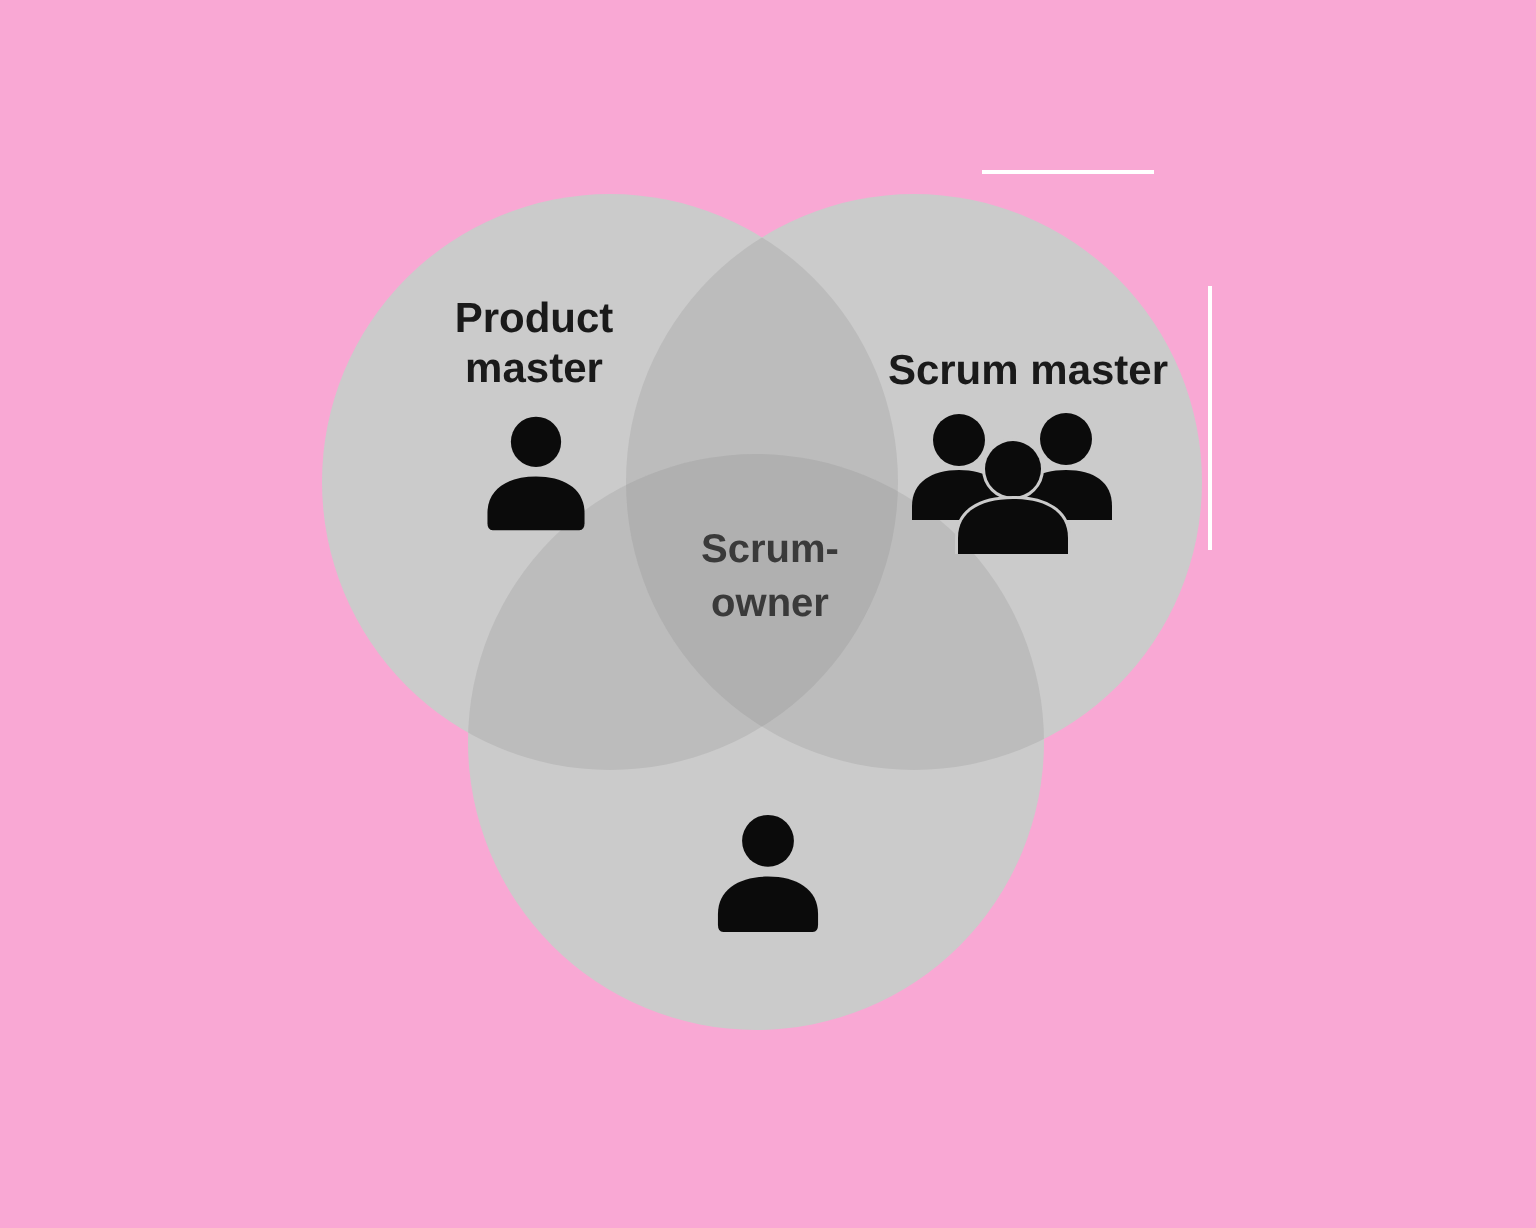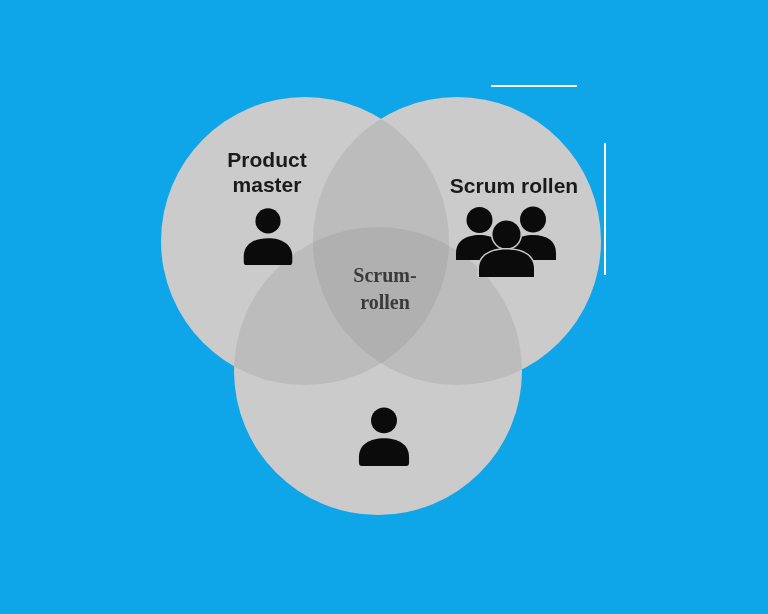--- a/index.html
+++ b/index.html
@@ -4,21 +4,21 @@
 <style>
   html, body {
     margin: 0;
     padding: 0;
     background: #000000;
   }
   .stage {
     position: relative;
     width: 768px;
     height: 614px;
-    background: #0ea5e9;
+    background: #f9a8d4;
     overflow: hidden;
     font-family: "Liberation Sans", sans-serif;
   }
   .venn-svg {
     position: absolute;
     left: 0;
     top: 0;
   }
   .label {
     position: absolute;
@@ -27,21 +27,21 @@
     text-align: center;
     font-size: 21px;
     line-height: 25px;
   }
   .label .ln { display: block; }
   #label-product-owner { left: 187px; top: 147px; width: 160px; }
   #label-scrum-master  { left: 424px; top: 173px; width: 180px; }
   #label-ontwikkelteam { left: 270px; top: 376px; width: 220px; }
   #label-center {
     left: 335px; top: 262px; width: 100px;
-    font-size: 20px; line-height: 27px; color: #3a3a3a; font-family: Liberation Serif, serif;
+    font-size: 20px; line-height: 27px; color: #3a3a3a;
   }
   .icon-svg { position: absolute; }
   #icon-product-owner { left: 242px; top: 207px; width: 52px; height: 59px; }
   #icon-scrum-master  { left: 454px; top: 205px; width: 104px; height: 72px; }
   #icon-ontwikkelteam { left: 356px; top: 407px; width: 56px; height: 59px; }
   .artifact-h {
     position: absolute;
     left: 491px; top: 85px;
     width: 86px; height: 2px;
     background: #ffffff;
@@ -84,25 +84,25 @@
         <circle cx="378" cy="371" r="144" fill="#b0b0b0"></circle>
       </g>
     </g>
   </svg>
 
   <div class="label" id="label-product-owner">
     <span class="ln">Product</span>
     <span class="ln">master</span>
   </div>
 
-  <div class="label" id="label-scrum-master">Scrum rollen</div>
+  <div class="label" id="label-scrum-master">Scrum master</div>
 
   <div class="label" id="label-center">
     <span class="ln">Scrum-</span>
-    <span class="ln">rollen</span>
+    <span class="ln">owner</span>
   </div>
 
 
   <svg class="icon-svg" id="icon-product-owner" viewBox="0 0 60 66">
     <g fill="#0b0b0b">
       <circle cx="30" cy="15" r="14.5"></circle>
       <path d="M5 66 Q2 66 2 62 L2 56 C2 42 14 35 30 35 C46 35 58 42 58 56 L58 62 Q58 66 55 66 Z"></path>
     </g>
   </svg>
 

